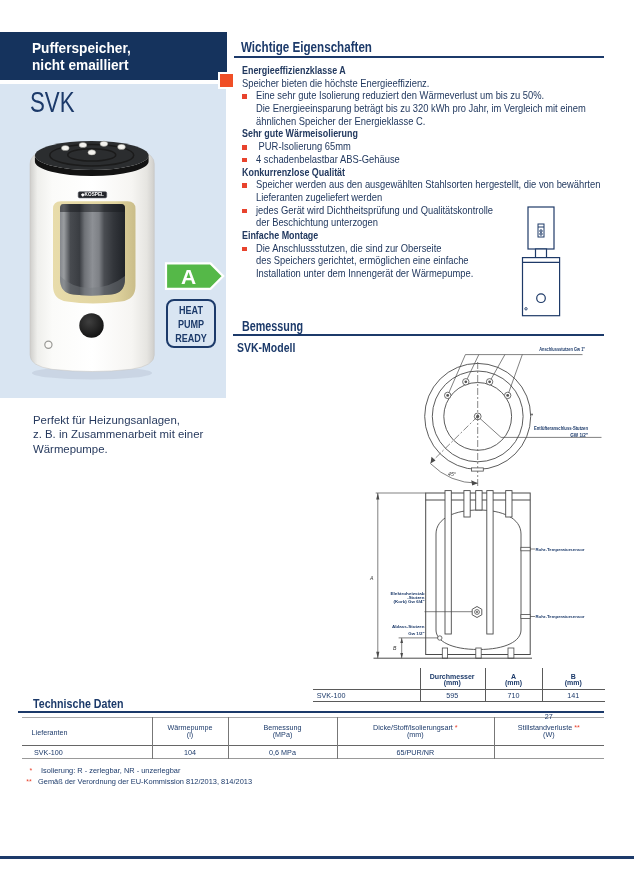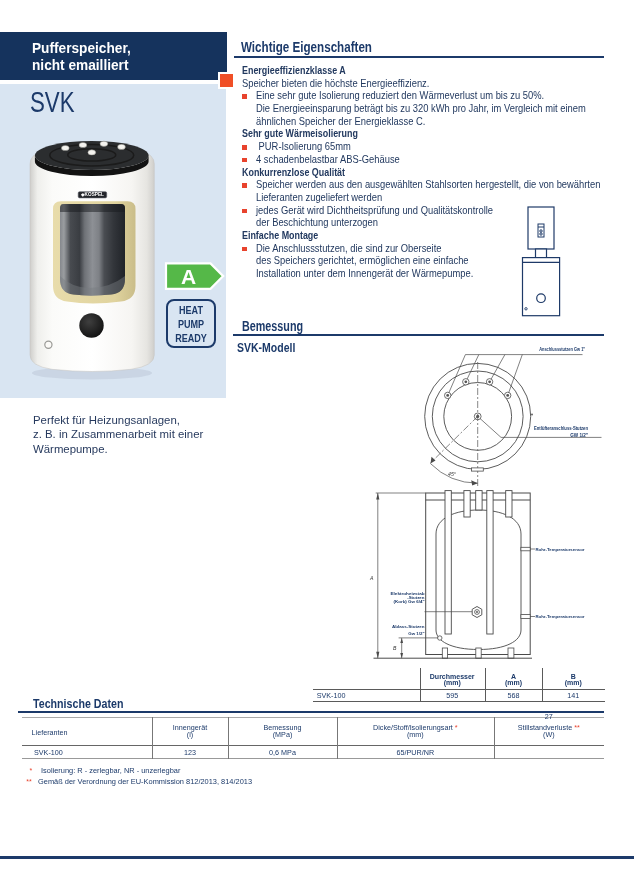--- a/index.html
+++ b/index.html
@@ -260,46 +260,46 @@
 <div class="tl" style="left:313px;top:689.3px;width:292px;height:1.2px;"></div>
 <div class="tl" style="left:313px;top:701.3px;width:292px;height:1px;"></div>
 <div class="ct b" style="left:452.2px;top:673.1px;font-size:7px;">Durchmesser</div>
 <div class="ct b" style="left:452.2px;top:679.4px;font-size:7px;">(mm)</div>
 <div class="ct b" style="left:513.5px;top:673.1px;font-size:7px;">A</div>
 <div class="ct b" style="left:513.5px;top:679.4px;font-size:7px;">(mm)</div>
 <div class="ct b" style="left:573.2px;top:673.1px;font-size:7px;">B</div>
 <div class="ct b" style="left:573.2px;top:679.4px;font-size:7px;">(mm)</div>
 <div class="lt" style="left:316.7px;top:691.2px;">SVK-100</div>
 <div class="ct" style="left:452.2px;top:691.2px;">595</div>
-<div class="ct" style="left:513.5px;top:691.2px;">568</div>
+<div class="ct" style="left:513.5px;top:691.2px;">710</div>
 <div class="ct" style="left:573.2px;top:691.2px;">141</div>
 </div>
 
 <div class="ln b nv" style="left:33px;top:696px;font-size:13.5px;transform:scaleX(0.79);transform-origin:0 0;">Technische Daten</div>
 <div class="abs" style="left:17.7px;top:711px;width:586.4px;height:2.4px;background:#1c3a6a;"></div>
 
 <div id="bigtable">
 <div class="tl" style="left:21.9px;top:717.3px;width:582.1px;height:1px;background:#aaa;"></div>
 <div class="tl" style="left:21.9px;top:744.6px;width:582.1px;height:1.4px;background:#666;"></div>
 <div class="tl" style="left:21.9px;top:758.4px;width:582.1px;height:1px;background:#999;"></div>
 <div class="tl" style="left:151.9px;top:717.3px;width:1px;height:41.3px;background:#777;"></div>
 <div class="tl" style="left:228.1px;top:717.3px;width:1px;height:41.3px;background:#777;"></div>
 <div class="tl" style="left:336.9px;top:717.3px;width:1px;height:41.3px;background:#777;"></div>
 <div class="tl" style="left:493.6px;top:717.3px;width:1px;height:41.3px;background:#777;"></div>
 <div class="lt" style="left:31.6px;top:727.8px;">Lieferanten</div>
-<div class="ct" style="left:190px;top:723.2px;">Innengerät</div>
+<div class="ct" style="left:190px;top:723.2px;">Wärmepumpe</div>
 <div class="ct" style="left:190px;top:730px;">(l)</div>
 <div class="ct" style="left:282.5px;top:723.2px;">Bemessung</div>
 <div class="ct" style="left:282.5px;top:730px;">(MPa)</div>
 <div class="ct" style="left:415.3px;top:723.2px;">Dicke/Stoff/Isolierungsart <span style="color:#e8432d;">*</span></div>
 <div class="ct" style="left:415.3px;top:730px;">(mm)</div>
 <div class="ct" style="left:548.8px;top:723.2px;">Stillstandverluste <span style="color:#e8432d;">**</span></div>
 <div class="ct" style="left:548.8px;top:730px;">(W)</div>
 <div class="lt" style="left:34px;top:747.8px;">SVK-100</div>
-<div class="ct" style="left:190px;top:747.8px;">123</div>
+<div class="ct" style="left:190px;top:747.8px;">104</div>
 <div class="ct" style="left:282.5px;top:747.8px;">0,6 MPa</div>
 <div class="ct" style="left:415.3px;top:747.8px;">65/PUR/NR</div>
 <div class="ct" style="left:548.8px;top:712px;">27</div>
 </div>
 
 <div class="ln" style="left:29.5px;top:767.3px;font-size:7px;color:#e8432d;">*</div>
 <div class="ln nv" style="left:40.7px;top:767.3px;font-size:7px;transform:scaleX(1.06);transform-origin:0 0;">Isolierung: R - zerlegbar, NR - unzerlegbar</div>
 <div class="ln" style="left:26.3px;top:778px;font-size:7px;color:#e8432d;">**</div>
 <div class="ln nv" style="left:37.8px;top:778px;font-size:7px;transform:scaleX(1.06);transform-origin:0 0;">Gemäß der Verordnung der EU-Kommission 812/2013, 814/2013</div>
 

